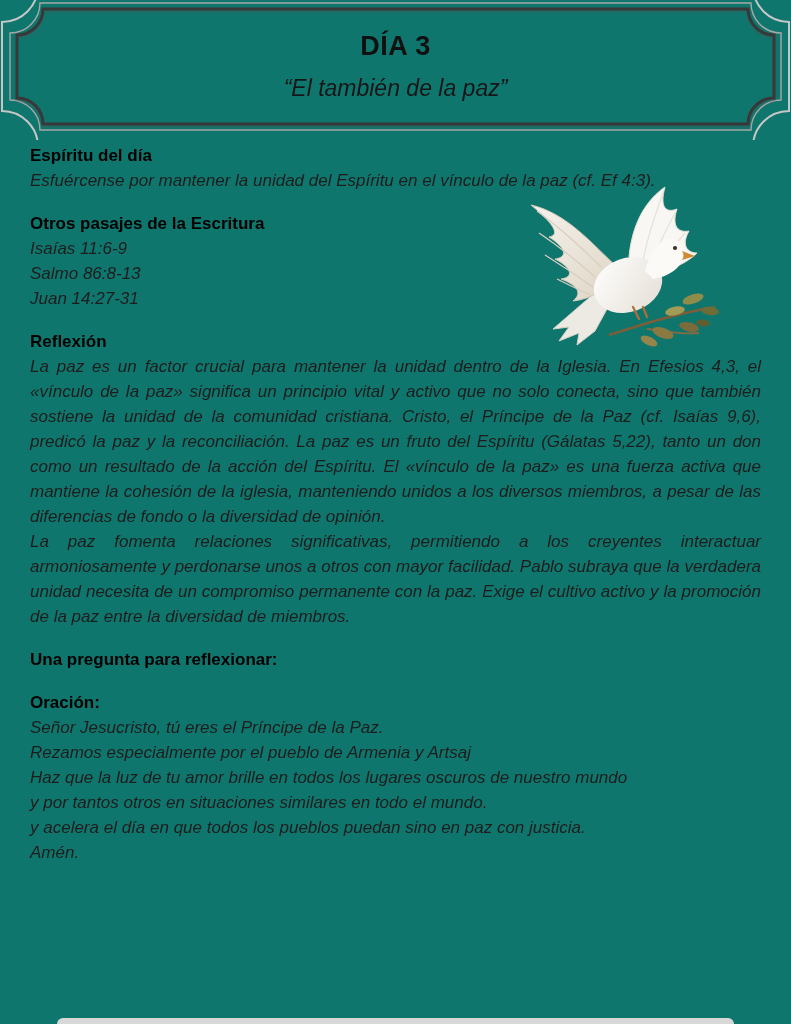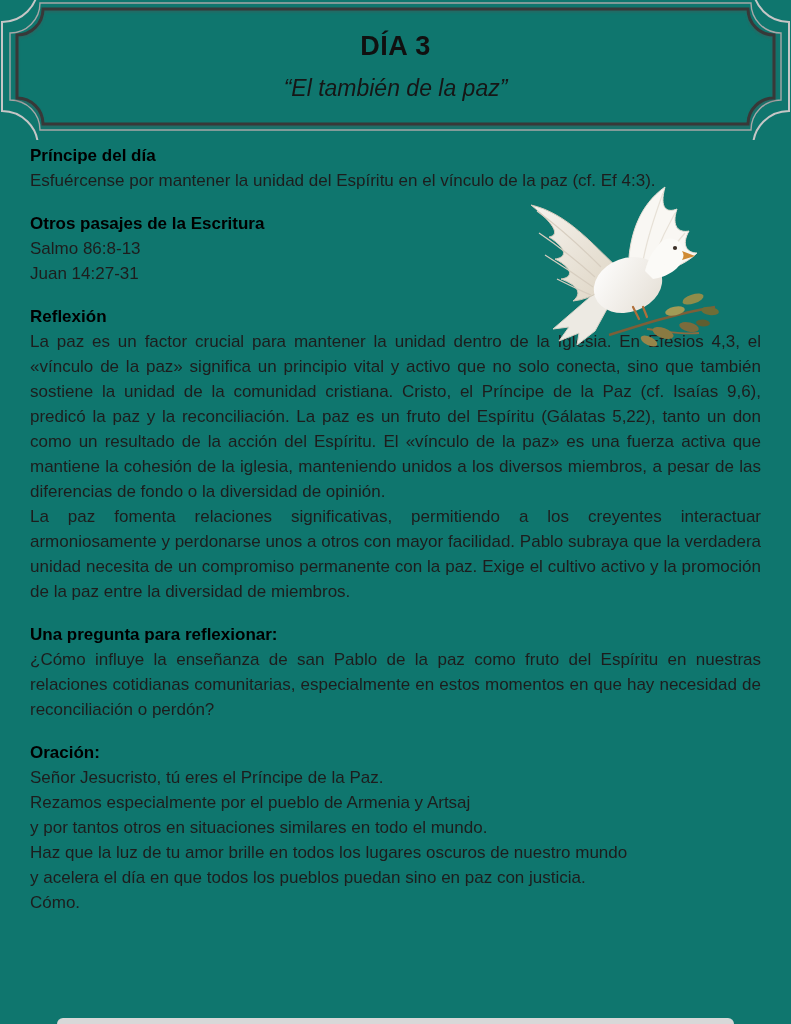--- a/index.html
+++ b/index.html
@@ -19,21 +19,21 @@
     font-size:23px; font-style:italic; font-weight:400; color:#161616;
   }
   
   .content {
     position:absolute; top:141px; left:30px; width:731px;
     font-size:17px; line-height:25px;
   }
   section { margin-top:18px; }
   section.first { margin-top:2px; }
   h3 { margin:0; font-size:17px; line-height:25px; font-weight:bold; color:#000; }
-  p { margin:0; }
+  p { margin:0;font-style:italic; }
   .just { text-align:justify; }
   
   .dove { position:absolute; top:183px; left:497px; width:228px; height:168px; }
   .dove svg { width:100%; height:100%; }
   
   .bottom-edge {
     position:absolute; bottom:0; left:57px; width:677px; height:6px;
     background:#d8d8d8; border-radius:6px 6px 0 0;
   }
 </style>
@@ -51,49 +51,49 @@
 
       <path d="M 43 9 H 748 A 26 26 0 0 0 774 35 V 98 A 26 26 0 0 0 748 124 H 43 A 26 26 0 0 0 17 98 V 35 A 26 26 0 0 0 43 9 Z" fill="none" stroke="#383838" stroke-width="3" style="filter: drop-shadow(0 2px 1px rgba(80,80,80,0.35));"></path>
     </svg>
     <div class="day-title">DÍA 3</div>
     <div class="subtitle">“El también de la paz”</div>
   </header>
 
   <main class="content">
 
     <section class="first">
-      <h3>Príncipe del día</h3>
+      <h3>Espíritu del día</h3>
       <p>Esfuércense por mantener la unidad del Espíritu en el vínculo de la paz (cf. Ef 4:3).</p>
     </section>
 
     <section>
       <h3>Otros pasajes de la Escritura</h3>
+      <p>Isaías 11:6-9</p>
       <p>Salmo 86:8-13</p>
       <p>Juan 14:27-31</p>
     </section>
 
     <section>
       <h3>Reflexión</h3>
       <p class="just">La paz es un factor crucial para mantener la unidad dentro de la Iglesia. En Efesios 4,3, el «vínculo de la paz» significa un principio vital y activo que no solo conecta, sino que también sostiene la unidad de la comunidad cristiana. Cristo, el Príncipe de la Paz (cf. Isaías 9,6), predicó la paz y la reconciliación. La paz es un fruto del Espíritu (Gálatas 5,22), tanto un don como un resultado de la acción del Espíritu. El «vínculo de la paz» es una fuerza activa que mantiene la cohesión de la iglesia, manteniendo unidos a los diversos miembros, a pesar de las diferencias de fondo o la diversidad de opinión.</p>
       <p class="just">La paz fomenta relaciones significativas, permitiendo a los creyentes interactuar armoniosamente y perdonarse unos a otros con mayor facilidad. Pablo subraya que la verdadera unidad necesita de un compromiso permanente con la paz. Exige el cultivo activo y la promoción de la paz entre la diversidad de miembros.</p>
     </section>
 
     <section>
       <h3>Una pregunta para reflexionar:</h3>
-      <p class="just">¿Cómo influye la enseñanza de san Pablo de la paz como fruto del Espíritu en nuestras relaciones cotidianas comunitarias, especialmente en estos momentos en que hay necesidad de reconciliación o perdón?</p>
     </section>
 
     <section>
       <h3>Oración:</h3>
       <p>Señor Jesucristo, tú eres el Príncipe de la Paz.</p>
       <p>Rezamos especialmente por el pueblo de Armenia y Artsaj</p>
+      <p>Haz que la luz de tu amor brille en todos los lugares oscuros de nuestro mundo</p>
       <p>y por tantos otros en situaciones similares en todo el mundo.</p>
-      <p>Haz que la luz de tu amor brille en todos los lugares oscuros de nuestro mundo</p>
       <p>y acelera el día en que todos los pueblos puedan sino en paz con justicia.</p>
-      <p>Cómo.</p>
+      <p>Amén.</p>
     </section>
 
   </main>
 
   <div class="dove">
     <svg viewBox="0 0 228 168" aria-hidden="true">
       <defs>
         <linearGradient id="bodyG" x1="0" y1="0" x2="1" y2="1">
           <stop offset="0" stop-color="#ffffff"></stop>
           <stop offset="1" stop-color="#e4ded4"></stop>

